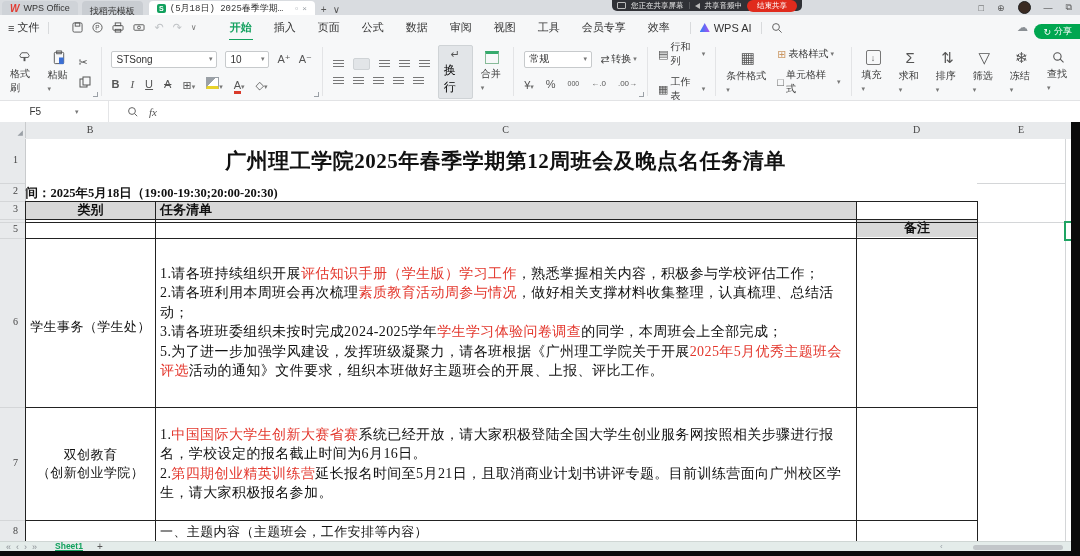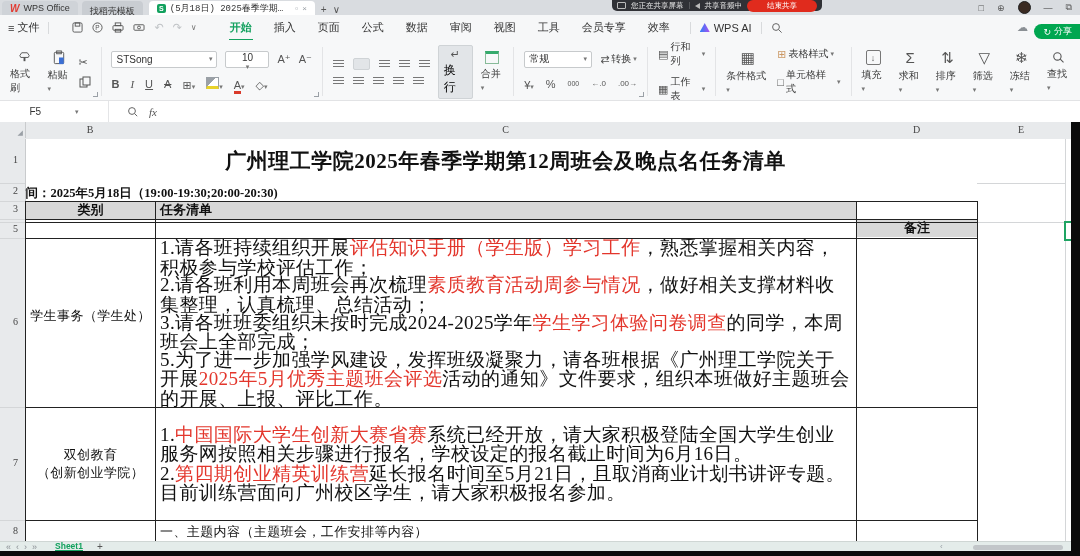--- a/index.html
+++ b/index.html
@@ -18,21 +18,21 @@
   .tab-title{white-space:nowrap;overflow:hidden;text-overflow:ellipsis;flex:1;font-family:Liberation Mono, monospace;}
   .tab-mini{color:#9aa0a6;font-size:8px;}
   .tb-btn{color:#555;font-size:10px;margin-left:6px;}
   .winctl{position:absolute;right:8px;top:1px;display:flex;align-items:center;gap:13px;color:#555;font-size:9px;}
   .avatar{width:11px;height:11px;border-radius:50%;background:#3a2a22;border:1px solid #222;}
   
   .share-banner{position:absolute;left:612px;top:0;height:11px;background:#303136;border-radius:0 0 5px 5px;
     display:flex;align-items:center;gap:5px;padding:0 5px;z-index:8;color:#e8e8e8;font-size:7.5px;white-space:nowrap;}
   .mon-ic{width:7px;height:5px;border:1px solid #bbb;border-radius:1px;}
   .spk-ic{width:0;height:0;border-top:3px solid transparent;border-bottom:3px solid transparent;border-right:5px solid #bbb;}
-  .stop-btn{background:#e02b1d;color:#fff;border-radius:6px;padding:1px 20px;font-size:7.5px;}
+  .stop-btn{background:#e02b1d;color:#fff;border-radius:6px;padding:1px 10px;font-size:7.5px;}
   .bar-sep{width:1px;height:7px;background:#55565a;}
   
   .menubar{position:absolute;left:0;top:15px;width:1080px;height:25px;background:#f6f7f8;display:flex;align-items:center;font-size:11px;color:#333;}
   .file-btn{display:flex;align-items:center;gap:3px;margin-left:8px;}
   .qa-icons{display:flex;align-items:center;gap:9px;margin-left:14px;color:#555;}
   .qa-icons svg{display:block;}
   .dis{color:#c0c3c6;}
   .msep{width:1px;height:12px;background:#d8dadc;margin:0 9px;}
   .menu-item{padding:0 11px;color:#333;}
   .menu-item.active{color:#12a15e;font-weight:bold;position:relative;}
@@ -46,21 +46,21 @@
   .rgroup{display:flex;align-items:center;gap:8px;padding:0 10px;position:relative;}
   .rgsep{width:1px;background:#e3e4e6;margin:4px 0;}
   .stackbtn{display:flex;flex-direction:column;align-items:center;justify-content:center;gap:3px;font-size:10px;color:#3a3a3a;}
   .stackbtn .bigic{font-size:15px;color:#555;line-height:16px;}
   .twocol{display:flex;flex-direction:column;justify-content:center;gap:7px;}
   .rrow{display:flex;align-items:center;gap:8px;}
   .rlabel{font-size:10px;color:#3a3a3a;display:flex;align-items:center;gap:2px;}
   .ddar{font-size:7px;color:#777;}
   .selbox{background:#fff;border:1px solid #c7cacc;border-radius:2px;height:15px;display:flex;align-items:center;justify-content:space-between;padding:0 4px;font-size:10px;color:#333;}
   .fontbox{width:96px;}
-  .sizebox{width:34px;flex-direction:column;}
+  .sizebox{width:34px;}
   .fmtbox{width:58px;}
   .glyph{color:#555;font-size:11px;}
   .fg-b{font-weight:bold;}
   .fg-i{font-style:italic;font-family:"Liberation Serif",serif;}
   .fg-u{text-decoration:underline;}
   .fg-s{text-decoration:line-through;}
   .aR{border-bottom:3px solid #d93a2b;}
   .hl-ic{width:11px;height:8px;background:linear-gradient(135deg,#9aa0a6 45%,transparent 46%),linear-gradient(#fff,#fff);border:1px solid #9aa0a6;border-bottom:3px solid #e8d22a;}
   .bars{width:11px;height:8px;background:repeating-linear-gradient(#777 0 1px,transparent 1px 3px);}
   .selic{background:#e2e5e8;border:1px solid #cfd3d6;border-radius:2px;padding:1px 2px;}
@@ -96,21 +96,21 @@
     font-size:21px;font-weight:bold;letter-spacing:0.5px;}
   .time-cell{position:absolute;left:25px;top:44px;width:520px;height:18px;overflow:hidden;}
   .time-cell span{display:inline-block;margin-left:-12px;font-size:12.5px;font-weight:bold;line-height:17px;white-space:nowrap;}
   .hdr{position:absolute;top:62px;height:18px;background:#d8d8d8;display:flex;align-items:center;font-size:13px;font-weight:bold;}
   .hB{left:26px;width:129px;justify-content:center;}
   .hC{left:156px;width:700px;padding-left:4px;box-sizing:border-box;}
   .hD{left:857px;width:120px;justify-content:center;margin-top:18px;}
   .catcell{position:absolute;left:26px;display:flex;align-items:center;justify-content:center;text-align:center;
     font-size:13px;letter-spacing:0.4px;white-space:pre-line;line-height:18px;width:129px;}
   .taskcell{position:absolute;left:160px;width:690px;display:flex;flex-direction:column;justify-content:center;
-    font-size:19px;letter-spacing:0.4px;line-height:19.5px;}
+    font-size:14px;letter-spacing:0.4px;line-height:19.5px;}
   .rline{min-height:19.5px;}
   .red{color:#e3362c;}
   .footer-line{position:absolute;left:160px;top:384px;font-size:13px;letter-spacing:0.4px;}
   .f5box{position:absolute;left:1064px;top:82px;width:14px;height:16px;border:2px solid #1fa463;background:#fff;z-index:2;}
   
   .sheetbar{position:absolute;left:0;top:541px;width:1080px;height:10px;background:#e4ecea;border-top:1px solid #cfd6d4;
     display:flex;align-items:center;font-size:8.5px;color:#667;}
   .navic{display:flex;gap:5px;margin-left:6px;color:#8a8f94;font-size:9px;line-height:9px;}
   .sheettab{margin-left:18px;color:#12a15e;font-weight:bold;border-bottom:2px solid #12a15e;line-height:8px;}
   .addsheet{margin-left:14px;color:#555;font-size:10px;line-height:8px;}
@@ -440,21 +440,21 @@
     <div class="glg" style="left:0;top:381px;width:25px;height:1px;"></div>
 
     <div class="title-cell">广州理工学院2025年春季学期第12周班会及晚点名任务清单</div>
 
     <div class="time-cell"><span>时间：2025年5月18日（19:00-19:30;20:00-20:30)</span></div>
 
     <div class="hdr hB">类别</div>
     <div class="hdr hC">任务清单</div>
     <div class="hdr hD">备注</div>
 
-    <div class="catcell" style="top:93px;height:168px;">学生事务（学生处）</div>
+    <div class="catcell" style="top:104px;height:168px;">学生事务（学生处）</div>
     <div class="taskcell" style="top:99px;height:168px;">
         <div class="rline"><span>1.请各班持续组织开展</span><span class="red">评估知识手册（学生版）学习工作</span><span>，熟悉掌握相关内容，积极参与学校评估工作；</span></div>
         <div class="rline"><span>2.请各班利用本周班会再次梳理</span><span class="red">素质教育活动周参与情况</span><span>，做好相关支撑材料收集整理，认真梳理、总结活动；</span></div>
         <div class="rline"><span>3.请各班班委组织未按时完成2024-2025学年</span><span class="red">学生学习体验问卷调查</span><span>的同学，本周班会上全部完成；</span></div>
         <div class="rline"><span>5.为了进一步加强学风建设，发挥班级凝聚力，请各班根据《广州理工学院关于开展</span><span class="red">2025年5月优秀主题班会评选</span><span>活动的通知》文件要求，组织本班做好主题班会的开展、上报、评比工作。</span></div>
       </div>
 
     <div class="catcell" style="top:268px;height:113px;">双创教育
 （创新创业学院）</div>
     <div class="taskcell" style="top:268px;height:113px;">

